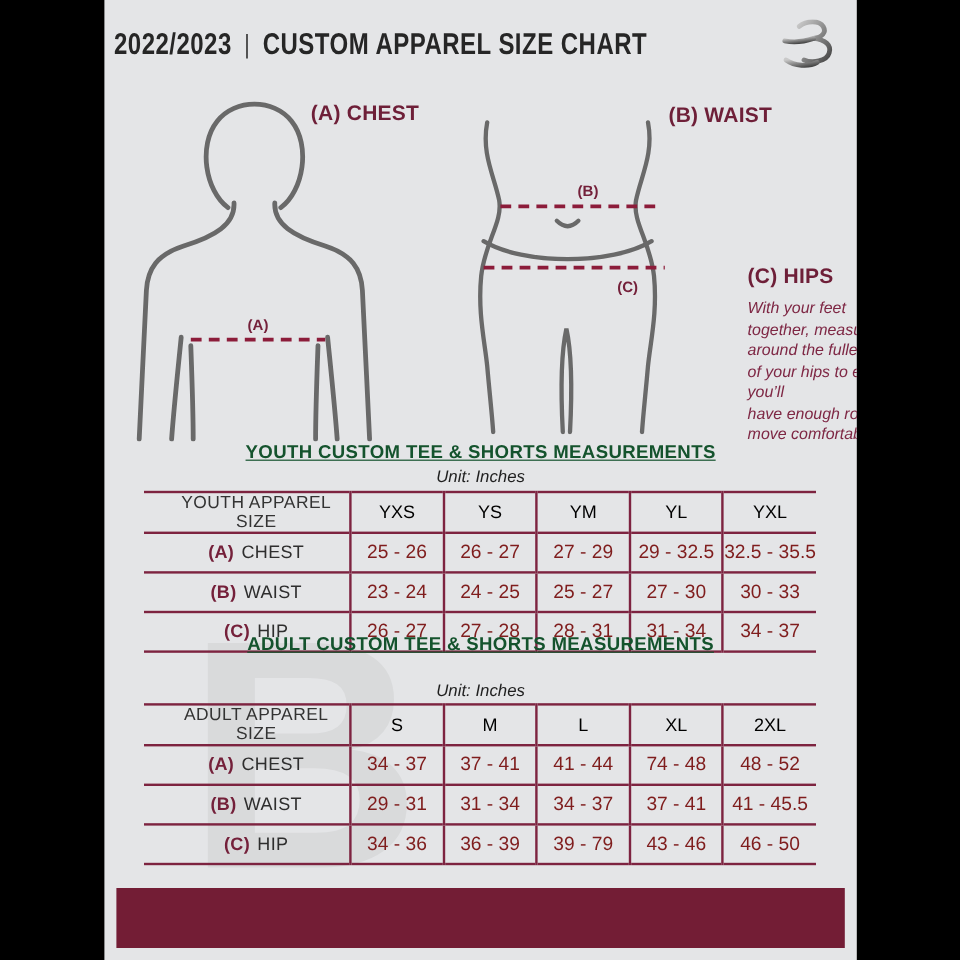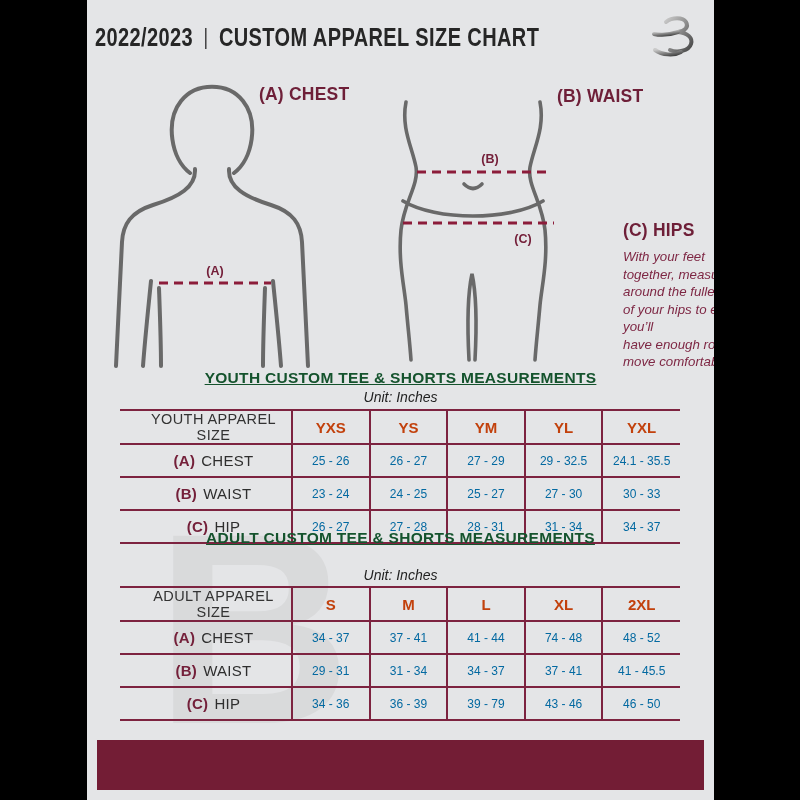--- a/index.html
+++ b/index.html
@@ -35,22 +35,22 @@
         font-weight:700;font-size:15.5px;color:#14532d;letter-spacing:.3px;text-decoration:underline;}
   .section-unit{position:absolute;left:0;right:0;text-align:center;z-index:1;
         font-style:italic;font-size:14px;color:#1f1f1f;}
   #youth-title{top:369px}  #youth-unit{top:389px}
   #adult-title{top:529px}  #adult-unit{top:567px}
   
   .size-table{position:absolute;left:33px;width:560px;border-collapse:collapse;
         table-layout:fixed;z-index:1;}
   #youth-table{top:409px} #adult-table{top:586px}
   .size-table th,.size-table td{height:31px;padding:0;text-align:center;
-        font-size:12px;color:#0369a1;font-weight:400;}
-  .size-table thead th{font-weight:700;font-size:15px;color:#c2410c;}
+        font-size:16px;color:#7f1d1d;font-weight:400;}
+  .size-table thead th{font-weight:400;font-size:15px;color:#000000;}
   .size-table th.label-col{font-weight:400;font-size:14.5px;letter-spacing:.4px;color:#333;}
   .size-table th.label-col,.size-table td.row-label{text-align:center;padding-left:16px;}
   .size-table td.row-label{font-size:15px;letter-spacing:.3px;color:#2e2e2e;}
   .pfx{color:#74203a;font-weight:700;margin-right:6px;}
   .size-table thead tr{border-top:2px solid #7d2340;}
   .size-table tr{border-bottom:2px solid #7d2340;}
   .size-table th:not(.label-col),.size-table td:not(.row-label){border-left:2px solid #7d2340;}
   
   .footer-bar{position:absolute;left:10px;top:740px;width:607px;height:50px;
         background:#731d35;z-index:2;}
@@ -154,21 +154,21 @@
           <th>YXL</th>
         </tr>
       </thead>
       <tbody>
         <tr>
           <td class="row-label"><span class="pfx">(A)</span><span>CHEST</span></td>
           <td>25 - 26</td>
           <td>26 - 27</td>
           <td>27 - 29</td>
           <td>29 - 32.5</td>
-          <td>24.1 - 35.5</td>
+          <td>32.5 - 35.5</td>
         </tr>
         <tr>
           <td class="row-label"><span class="pfx">(B)</span><span>WAIST</span></td>
           <td>23 - 24</td>
           <td>24 - 25</td>
           <td>25 - 27</td>
           <td>27 - 30</td>
           <td>30 - 33</td>
         </tr>
         <tr>

